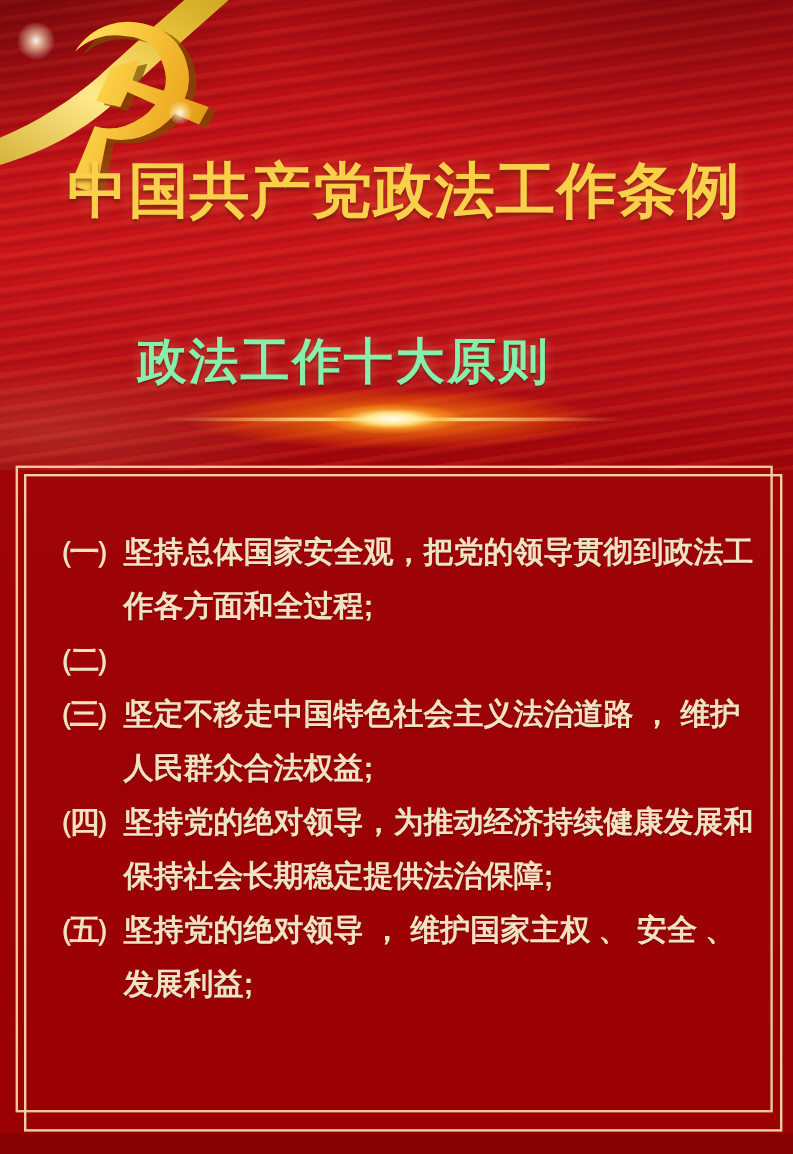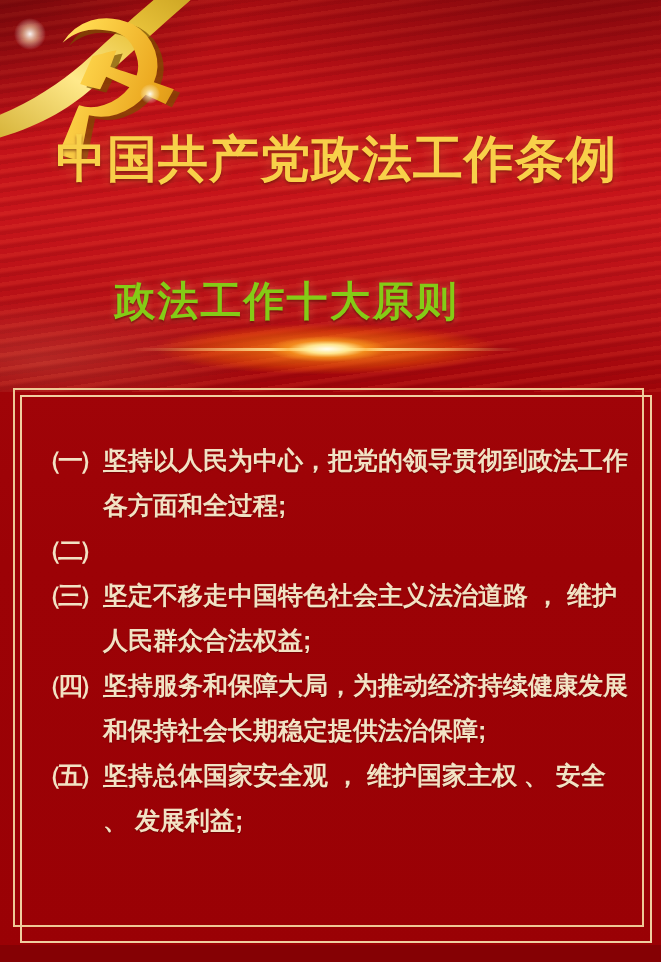--- a/index.html
+++ b/index.html
@@ -36,21 +36,21 @@
   .title{
     position:absolute;left:0;top:120px;width:661px;margin:6px;
     text-align:center;font-size:50px;font-weight:bold;letter-spacing:1px;
     color:#f8d049;
     text-shadow:0 2px 3px rgba(90,20,0,.55), 0 0 14px rgba(255,220,120,.25);
   }
   .subtitle{
     position:absolute;left:0;top:274px;width:573px;margin:0;
     text-align:center;font-size:41px;font-weight:bold;letter-spacing:2px;
     font-family:"Liberation Serif","DejaVu Serif",serif;
-    color:#84cc16;
+    color:#86efac;
     text-shadow:0 2px 2px rgba(90,10,0,.6), 0 0 10px rgba(255,230,170,.3);
   }
 
   
   .flare{position:absolute;left:327px;top:349px;width:0;height:0;}
   .flare .glow{
     position:absolute;left:-230px;top:-34px;width:460px;height:68px;
     background:radial-gradient(ellipse closest-side, rgba(255,150,20,.85), rgba(255,110,0,.35) 55%, rgba(255,90,0,0) 75%);
   }
   .flare .line{
@@ -127,33 +127,33 @@
   <div class="flare">
     <div class="glow"></div>
     <div class="line"></div>
     <div class="core"></div>
   </div>
 
   <div class="principles-box">
     <ol class="principles-list">
       <li class="principle">
         <span class="num">（一）</span>
-        <span class="ptext">坚持以人民为中心，把党的领导贯彻到政法工作各方面和全过程;</span>
+        <span class="ptext">坚持总体国家安全观，把党的领导贯彻到政法工作各方面和全过程;</span>
       </li>
       <li class="principle">
         <span class="num">（二）</span>
       </li>
       <li class="principle">
         <span class="num">（三）</span>
         <span class="ptext">坚定不移走中国特色社会主义法治道路 ， 维护人民群众合法权益;</span>
       </li>
       <li class="principle">
         <span class="num">（四）</span>
-        <span class="ptext">坚持服务和保障大局，为推动经济持续健康发展和保持社会长期稳定提供法治保障;</span>
+        <span class="ptext">坚持党的绝对领导，为推动经济持续健康发展和保持社会长期稳定提供法治保障;</span>
       </li>
       <li class="principle">
         <span class="num">（五）</span>
-        <span class="ptext">坚持总体国家安全观 ， 维护国家主权 、 安全 、 发展利益;</span>
+        <span class="ptext">坚持党的绝对领导 ， 维护国家主权 、 安全 、 发展利益;</span>
       </li>
     </ol>
   </div>
 
 </div>
 
 </body></html>

